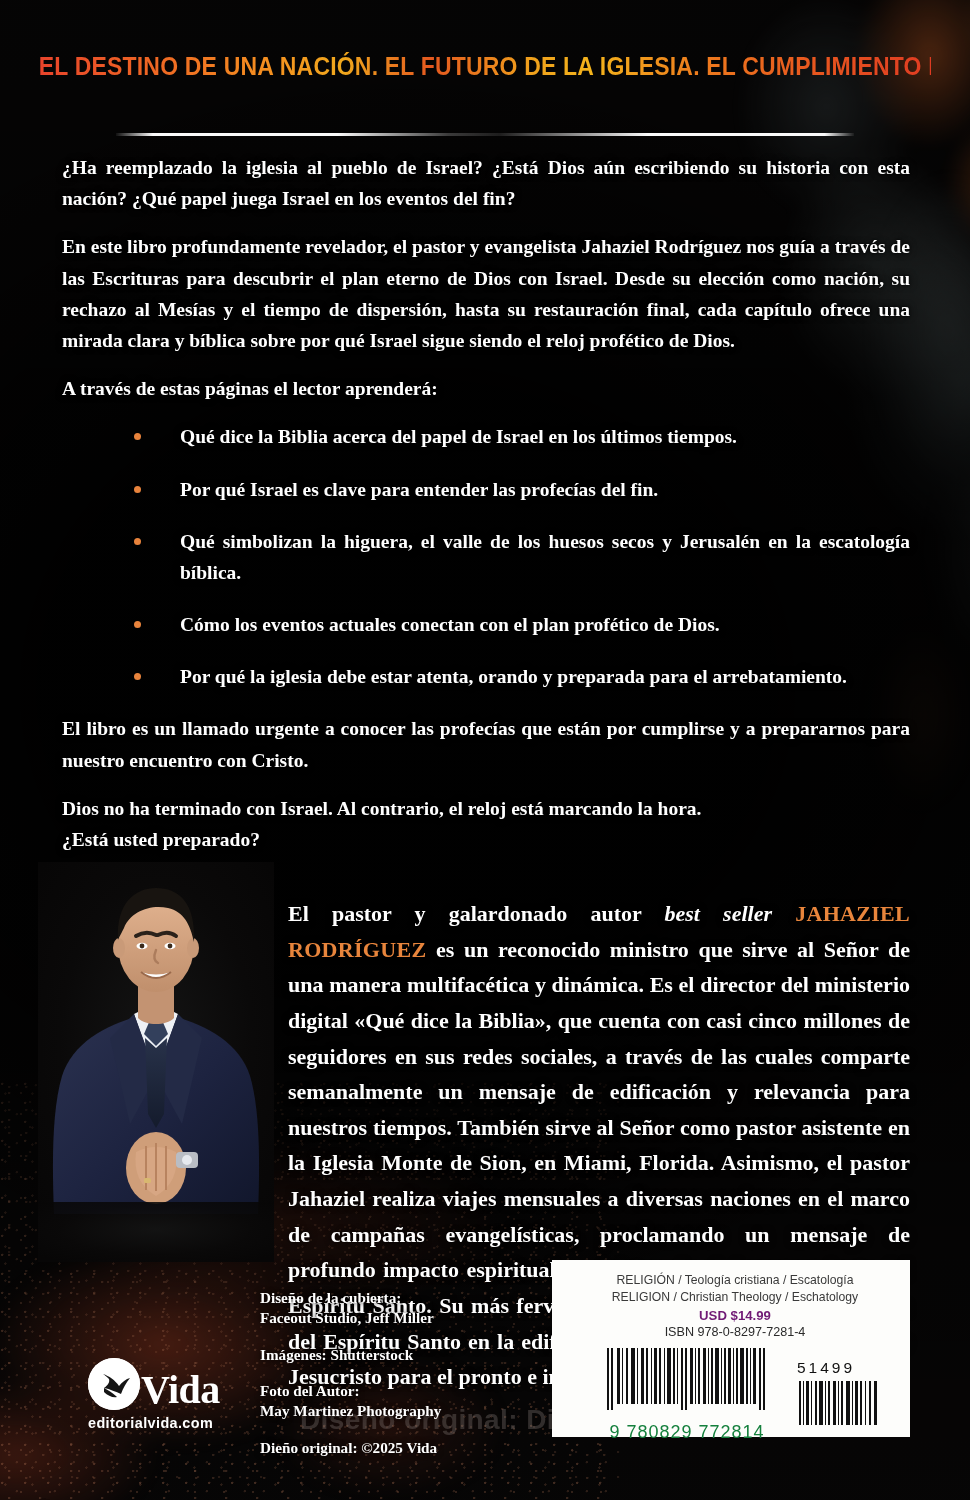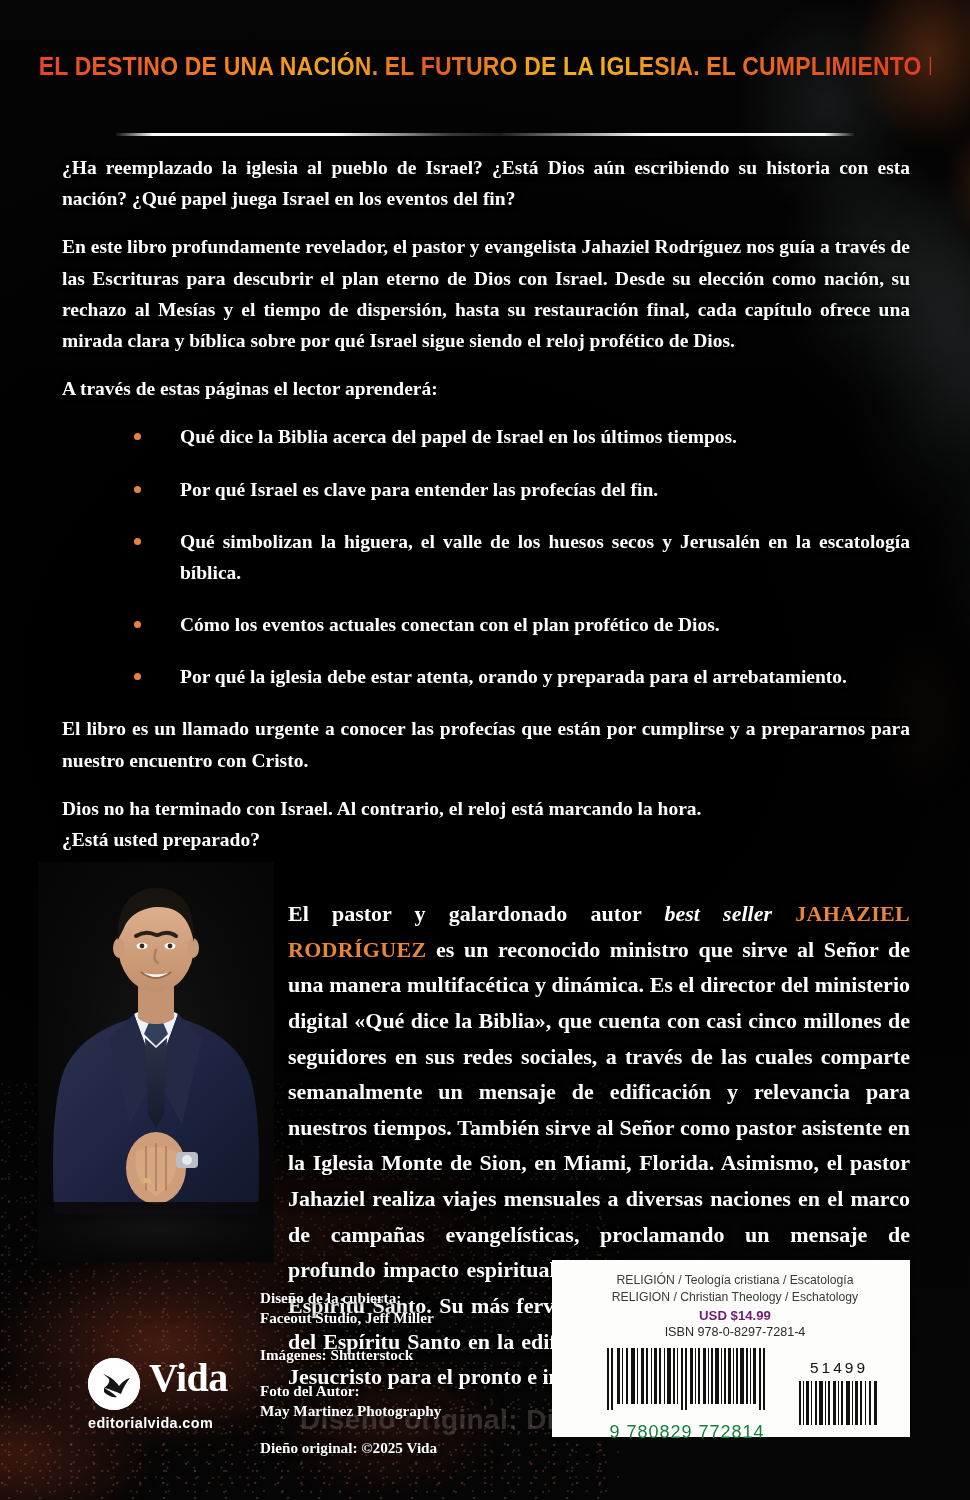--- a/index.html
+++ b/index.html
@@ -227,21 +227,21 @@
     white-space: nowrap;
     letter-spacing: 0.4px;
   }
 
   
   .vida {
     position: absolute;
     left: 88px; top: 1358px;
     width: 176px;
   }
-  .vida-row { display: flex; align-items: flex-start; gap: 9px; }
+  .vida-row { display: flex; align-items: flex-end; gap: 1px; }
   .vida-mark {
     width: 52px; height: 52px; border-radius: 50%;
     background: #fff; position: relative; flex: none;
   }
   .vida-word {
     font-family: "Liberation Serif", serif;
     font-weight: bold;
     font-size: 40px;
     color: #fff;
     line-height: 1;
@@ -301,21 +301,21 @@
     font-size: 18px;
     color: #15803d;
     letter-spacing: 1px;
     text-align: center;
   }
   .addon-digits {
     font-family: "Liberation Sans", sans-serif;
     font-size: 15.5px;
     color: #111;
     letter-spacing: 3px;
-    text-align: center;
+    text-align: left;
     margin-bottom: 2px;
   }
 </style>
 </head>
 <body>
 
 <div class="cover">
 
   <div class="bg-base"></div>
   <div class="bg-smoke"></div>

